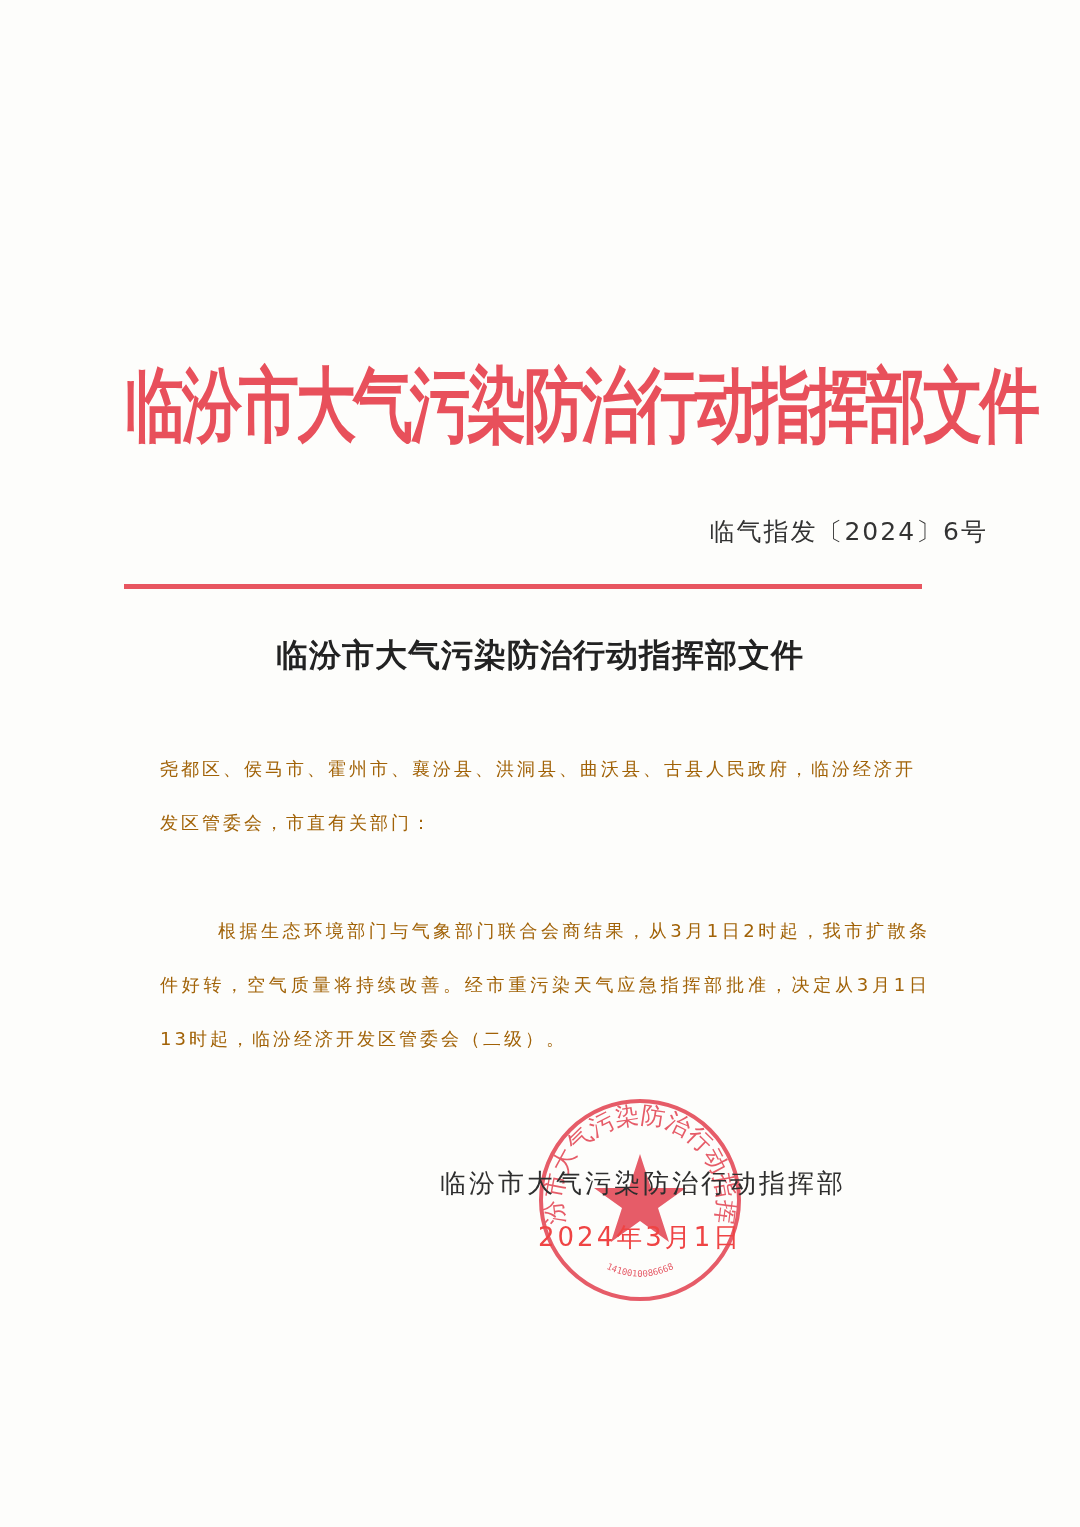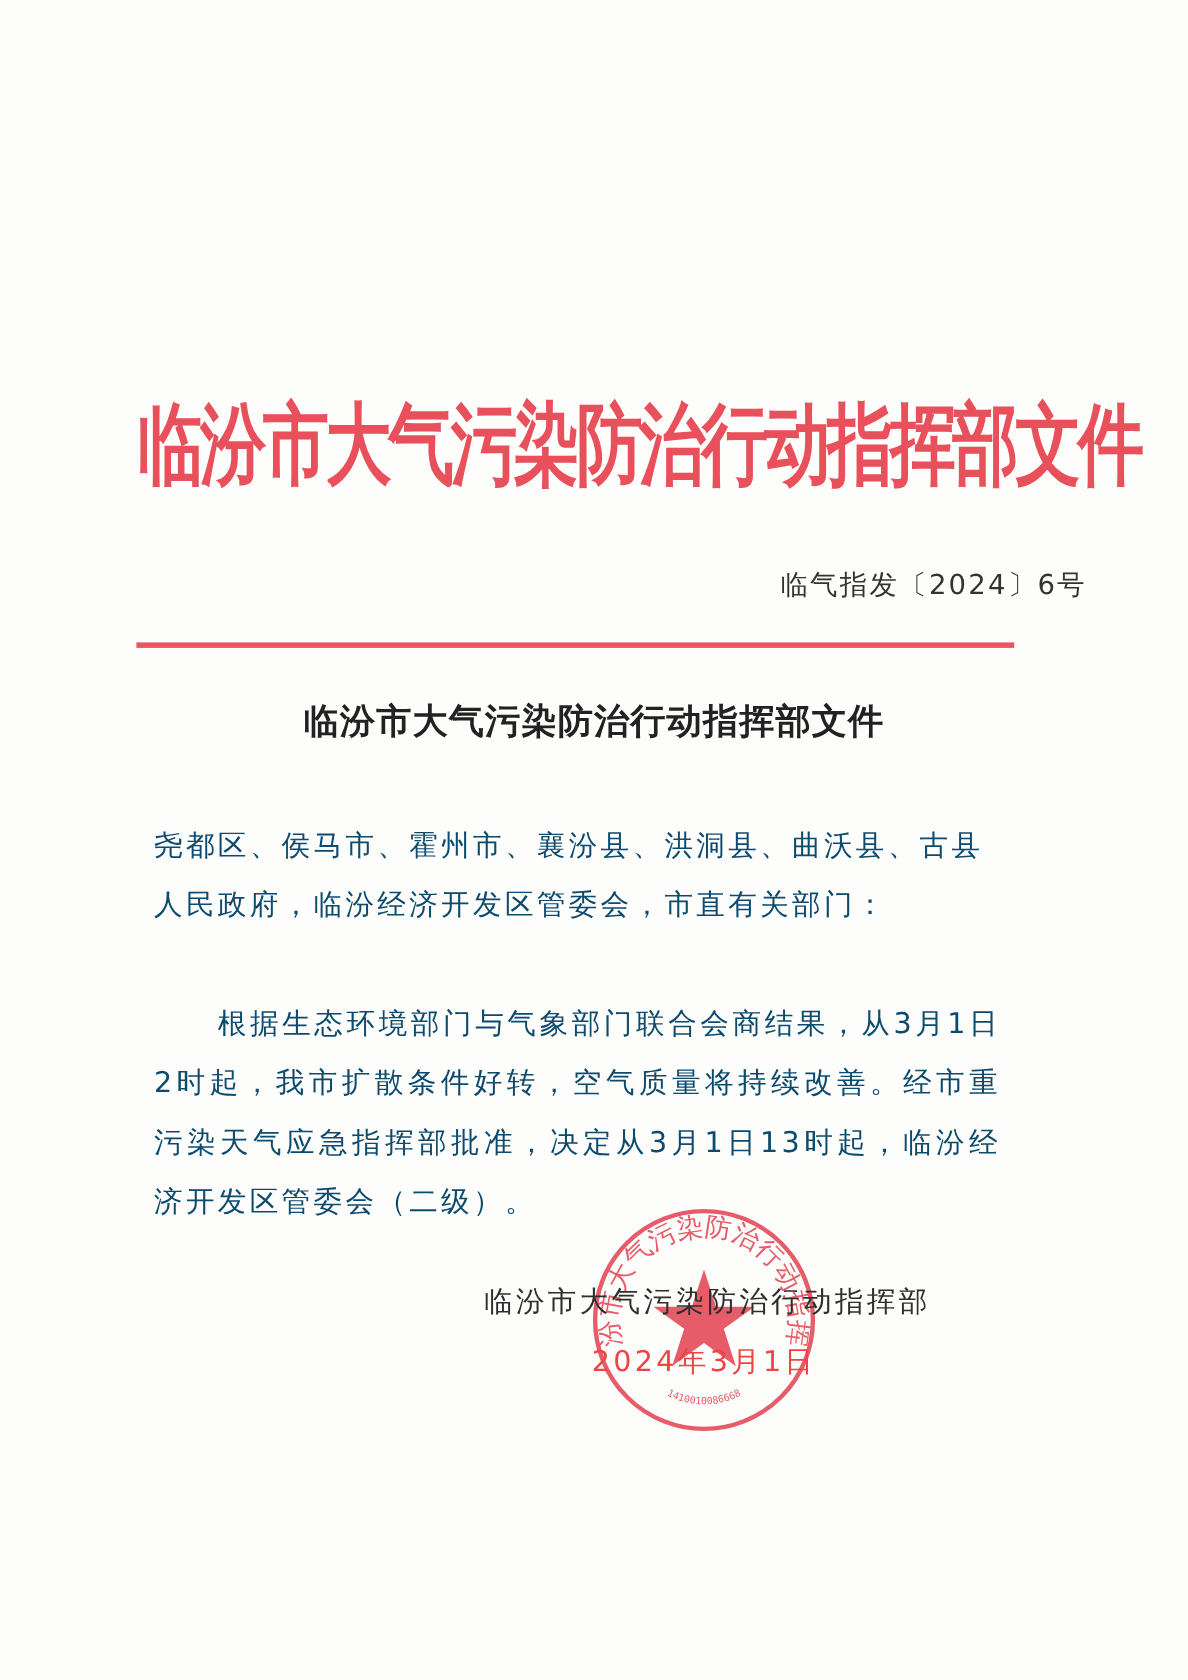--- a/index.html
+++ b/index.html
@@ -38,23 +38,23 @@
     }
     .notice-title {
       position: absolute; left: 0; width: 1080px; top: 634px;
       text-align: center;
       font-family: "DejaVu Serif", "Liberation Serif", serif;
       font-weight: bold;
       font-size: 32px; color: #222;
       letter-spacing: 1px;
     }
     .body-text {
-      position: absolute; left: 140px; width: 770px;
+      position: absolute; left: 160px; width: 770px;
       font-family: "DejaVu Sans", "Liberation Sans", sans-serif;
-      font-size: 26px; color: #0c4a6e;
+      font-size: 18px; color: #a16207;
       line-height: 54px;
       letter-spacing: 3px;
     }
     .addressee { top: 742px; }
     .paragraph { top: 904px; text-indent: 58px; text-align: justify; }
     .signature {
       position: absolute; left: 440px; top: 1166px;
       font-family: "DejaVu Sans", "Liberation Sans", sans-serif;
       font-size: 26px; color: #2e2e2e; letter-spacing: 3px;
       z-index: 3;

